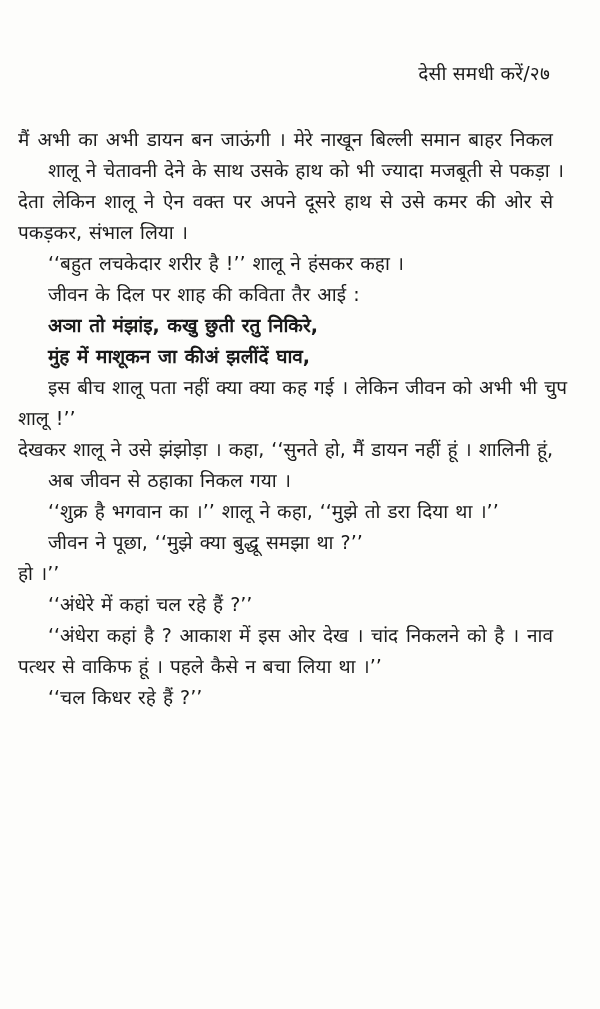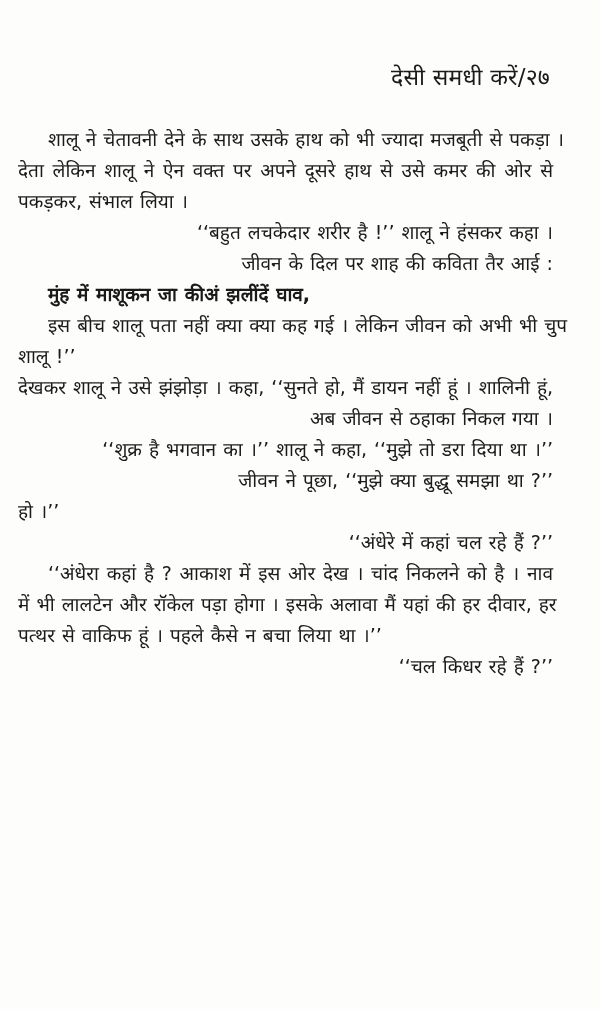--- a/index.html
+++ b/index.html
@@ -5,51 +5,52 @@
     html, body { margin: 0; padding: 0; }
     body {
       width: 600px; height: 1009px;
       background: #fdfdfb;
       position: relative; overflow: hidden;
       font-family: "DejaVu Sans", sans-serif;
       color: #1a1a1a;
     }
     .page-header {
       position: absolute; top: 60px; right: 50px;
-      font-size: 23px; letter-spacing: 0.2px;
+      font-size: 19px; letter-spacing: 0.2px;
     }
     .body-text {
       position: absolute; left: 18px; top: 124px; width: 535px;
     }
     .line {
       height: 31px; line-height: 31px;
       font-size: 19px; white-space: nowrap;
       word-spacing: 1px;
     }
-    .line.indent { padding-left: 30px; text-align: right; }
+    .line.indent { padding-left: 30px; }
     .line.just { text-align: justify; text-align-last: justify; }
     .line.verse { font-weight: bold; padding-left: 30px; }
   </style>
 </head>
 <body>
 
 <div class="page-header">देसी समधी करें/२७</div>
 
 <div class="body-text">
+  <div class="line just">मैं अभी का अभी डायन बन जाऊंगी । मेरे नाखून बिल्ली समान बाहर निकल</div>
   <div class="line indent just">शालू ने चेतावनी देने के साथ उसके हाथ को भी ज्यादा मजबूती से पकड़ा ।</div>
   <div class="line just">देता लेकिन शालू ने ऐन वक्त पर अपने दूसरे हाथ से उसे कमर की ओर से</div>
   <div class="line">पकड़कर, संभाल लिया ।</div>
   <div class="line indent">‘‘बहुत लचकेदार शरीर है !’’ शालू ने हंसकर कहा ।</div>
   <div class="line indent">जीवन के दिल पर शाह की कविता तैर आई :</div>
+  <div class="line verse">अञा तो मंझांइ, कखु छुती रतु निकिरे,</div>
   <div class="line verse">मुंह में माशूकन जा कीअं झलींदें घाव,</div>
   <div class="line indent just">इस बीच शालू पता नहीं क्या क्या कह गई । लेकिन जीवन को अभी भी चुप</div>
   <div class="line">शालू !’’</div>
   <div class="line just">देखकर शालू ने उसे झंझोड़ा । कहा, ‘‘सुनते हो, मैं डायन नहीं हूं । शालिनी हूं,</div>
   <div class="line indent">अब जीवन से ठहाका निकल गया ।</div>
   <div class="line indent">‘‘शुक्र है भगवान का ।’’ शालू ने कहा, ‘‘मुझे तो डरा दिया था ।’’</div>
   <div class="line indent">जीवन ने पूछा, ‘‘मुझे क्या बुद्धू समझा था ?’’</div>
   <div class="line">हो ।’’</div>
   <div class="line indent">‘‘अंधेरे में कहां चल रहे हैं ?’’</div>
   <div class="line indent just">‘‘अंधेरा कहां है ? आकाश में इस ओर देख । चांद निकलने को है । नाव</div>
-  <div class="line just">में भी लालटेन और रॉकेल पड़ा होगा । इसके अलावा मैं यहां की हर दीवार, हर</div>
   <div class="line">पत्थर से वाकिफ हूं । पहले कैसे न बचा लिया था ।’’</div>
   <div class="line indent">‘‘चल किधर रहे हैं ?’’</div>
 </div>
 
 </body></html>

